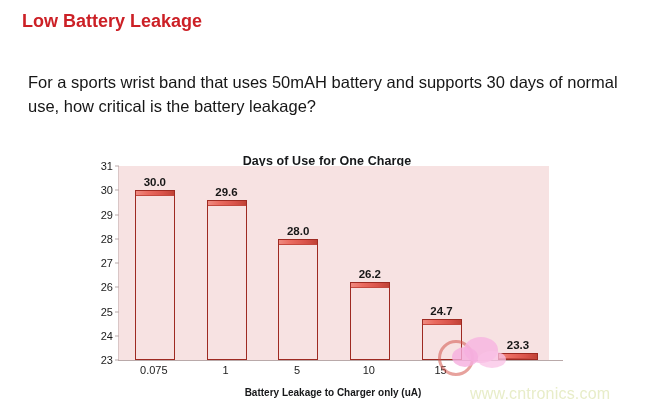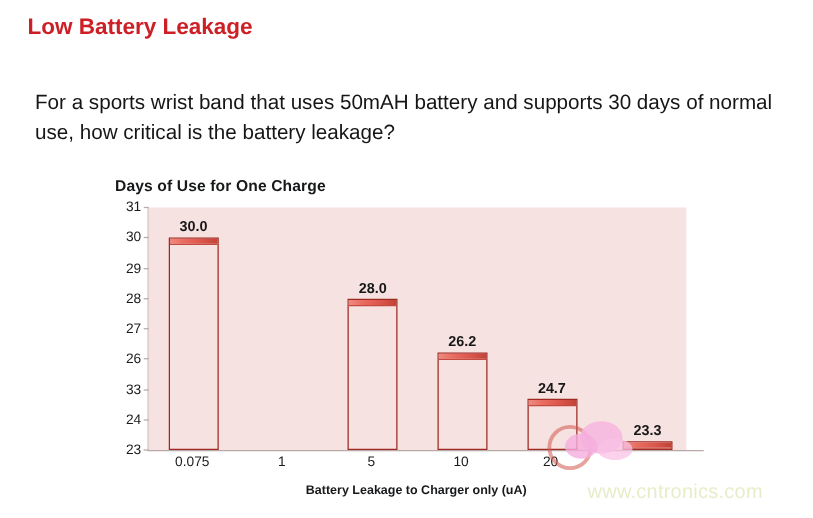--- a/index.html
+++ b/index.html
@@ -34,22 +34,23 @@
 
   
   #chart{
     position:absolute;
     left:92px; top:138px;
     width:470px; height:272px;
   }
 
   #chart-title{
     position:absolute;
-    left:0; top:4px;
+    left:0; top:16px;
     width:470px;
+    text-align:center;
     font-size:12.5px;
     font-weight:bold;
     color:#17181a;
     letter-spacing:.1px;
   }
 
   
   #y-axis-title{
     position:absolute;
     left:-3px; top:98px;
@@ -206,30 +207,34 @@
       <div class="ytick" style="top: 24.25px;">30</div>
       <div class="ytickmark" style="top: 24.25px;"></div>
       <div class="ytick" style="top: 48.5px;">29</div>
       <div class="ytickmark" style="top: 48.5px;"></div>
       <div class="ytick" style="top: 72.75px;">28</div>
       <div class="ytickmark" style="top: 72.75px;"></div>
       <div class="ytick" style="top: 97px;">27</div>
       <div class="ytickmark" style="top: 97px;"></div>
       <div class="ytick" style="top: 121.25px;">26</div>
       <div class="ytickmark" style="top: 121.25px;"></div>
-      <div class="ytick" style="top: 145.5px;">33</div>
+      <div class="ytick" style="top: 145.5px;">25</div>
       <div class="ytickmark" style="top: 145.5px;"></div>
       <div class="ytick" style="top: 169.75px;">24</div>
       <div class="ytickmark" style="top: 169.75px;"></div>
       <div class="ytick" style="top: 194px;">23</div>
       <div class="ytickmark" style="top: 194px;"></div>
       <div class="bar" style="left: 15.8333px; height: 169.75px;">
         <div class="cap"></div>
         <div class="barlabel">30.0</div>
       </div>
+      <div class="bar" style="left: 87.5px; height: 160.05px;">
+        <div class="cap"></div>
+        <div class="barlabel">29.6</div>
+      </div>
       <div class="bar" style="left: 159.167px; height: 121.25px;">
         <div class="cap"></div>
         <div class="barlabel">28.0</div>
       </div>
       <div class="bar" style="left: 230.833px; height: 77.6px; padding-left: 32px;">
         <div class="cap"></div>
         <div class="barlabel">26.2</div>
       </div>
       <div class="bar" style="left: 302.5px; height: 41.225px;">
         <div class="cap"></div>
@@ -241,21 +246,21 @@
       </div>
     </div>
 
   <div id="x-axis-line"></div>
 
   <div id="x-axis-title">Battery Leakage to Charger only (uA)</div>
 <div class="xtick" style="left: 61.8333px;">0.075</div>
     <div class="xtick" style="left: 133.5px;">1</div>
     <div class="xtick" style="left: 205.167px;">5</div>
     <div class="xtick" style="left: 276.833px;">10</div>
-    <div class="xtick" style="left: 348.5px;">20</div>
+    <div class="xtick" style="left: 348.5px;">15</div>
     <div class="xtick" style="left: 420.167px;"></div>
   </div>
 
 <div id="artifact-ring"></div>
 <div id="artifact-blob">
   <div class="b1"></div>
     <div class="b2"></div>
     <div class="b3"></div>
 </div>
 

